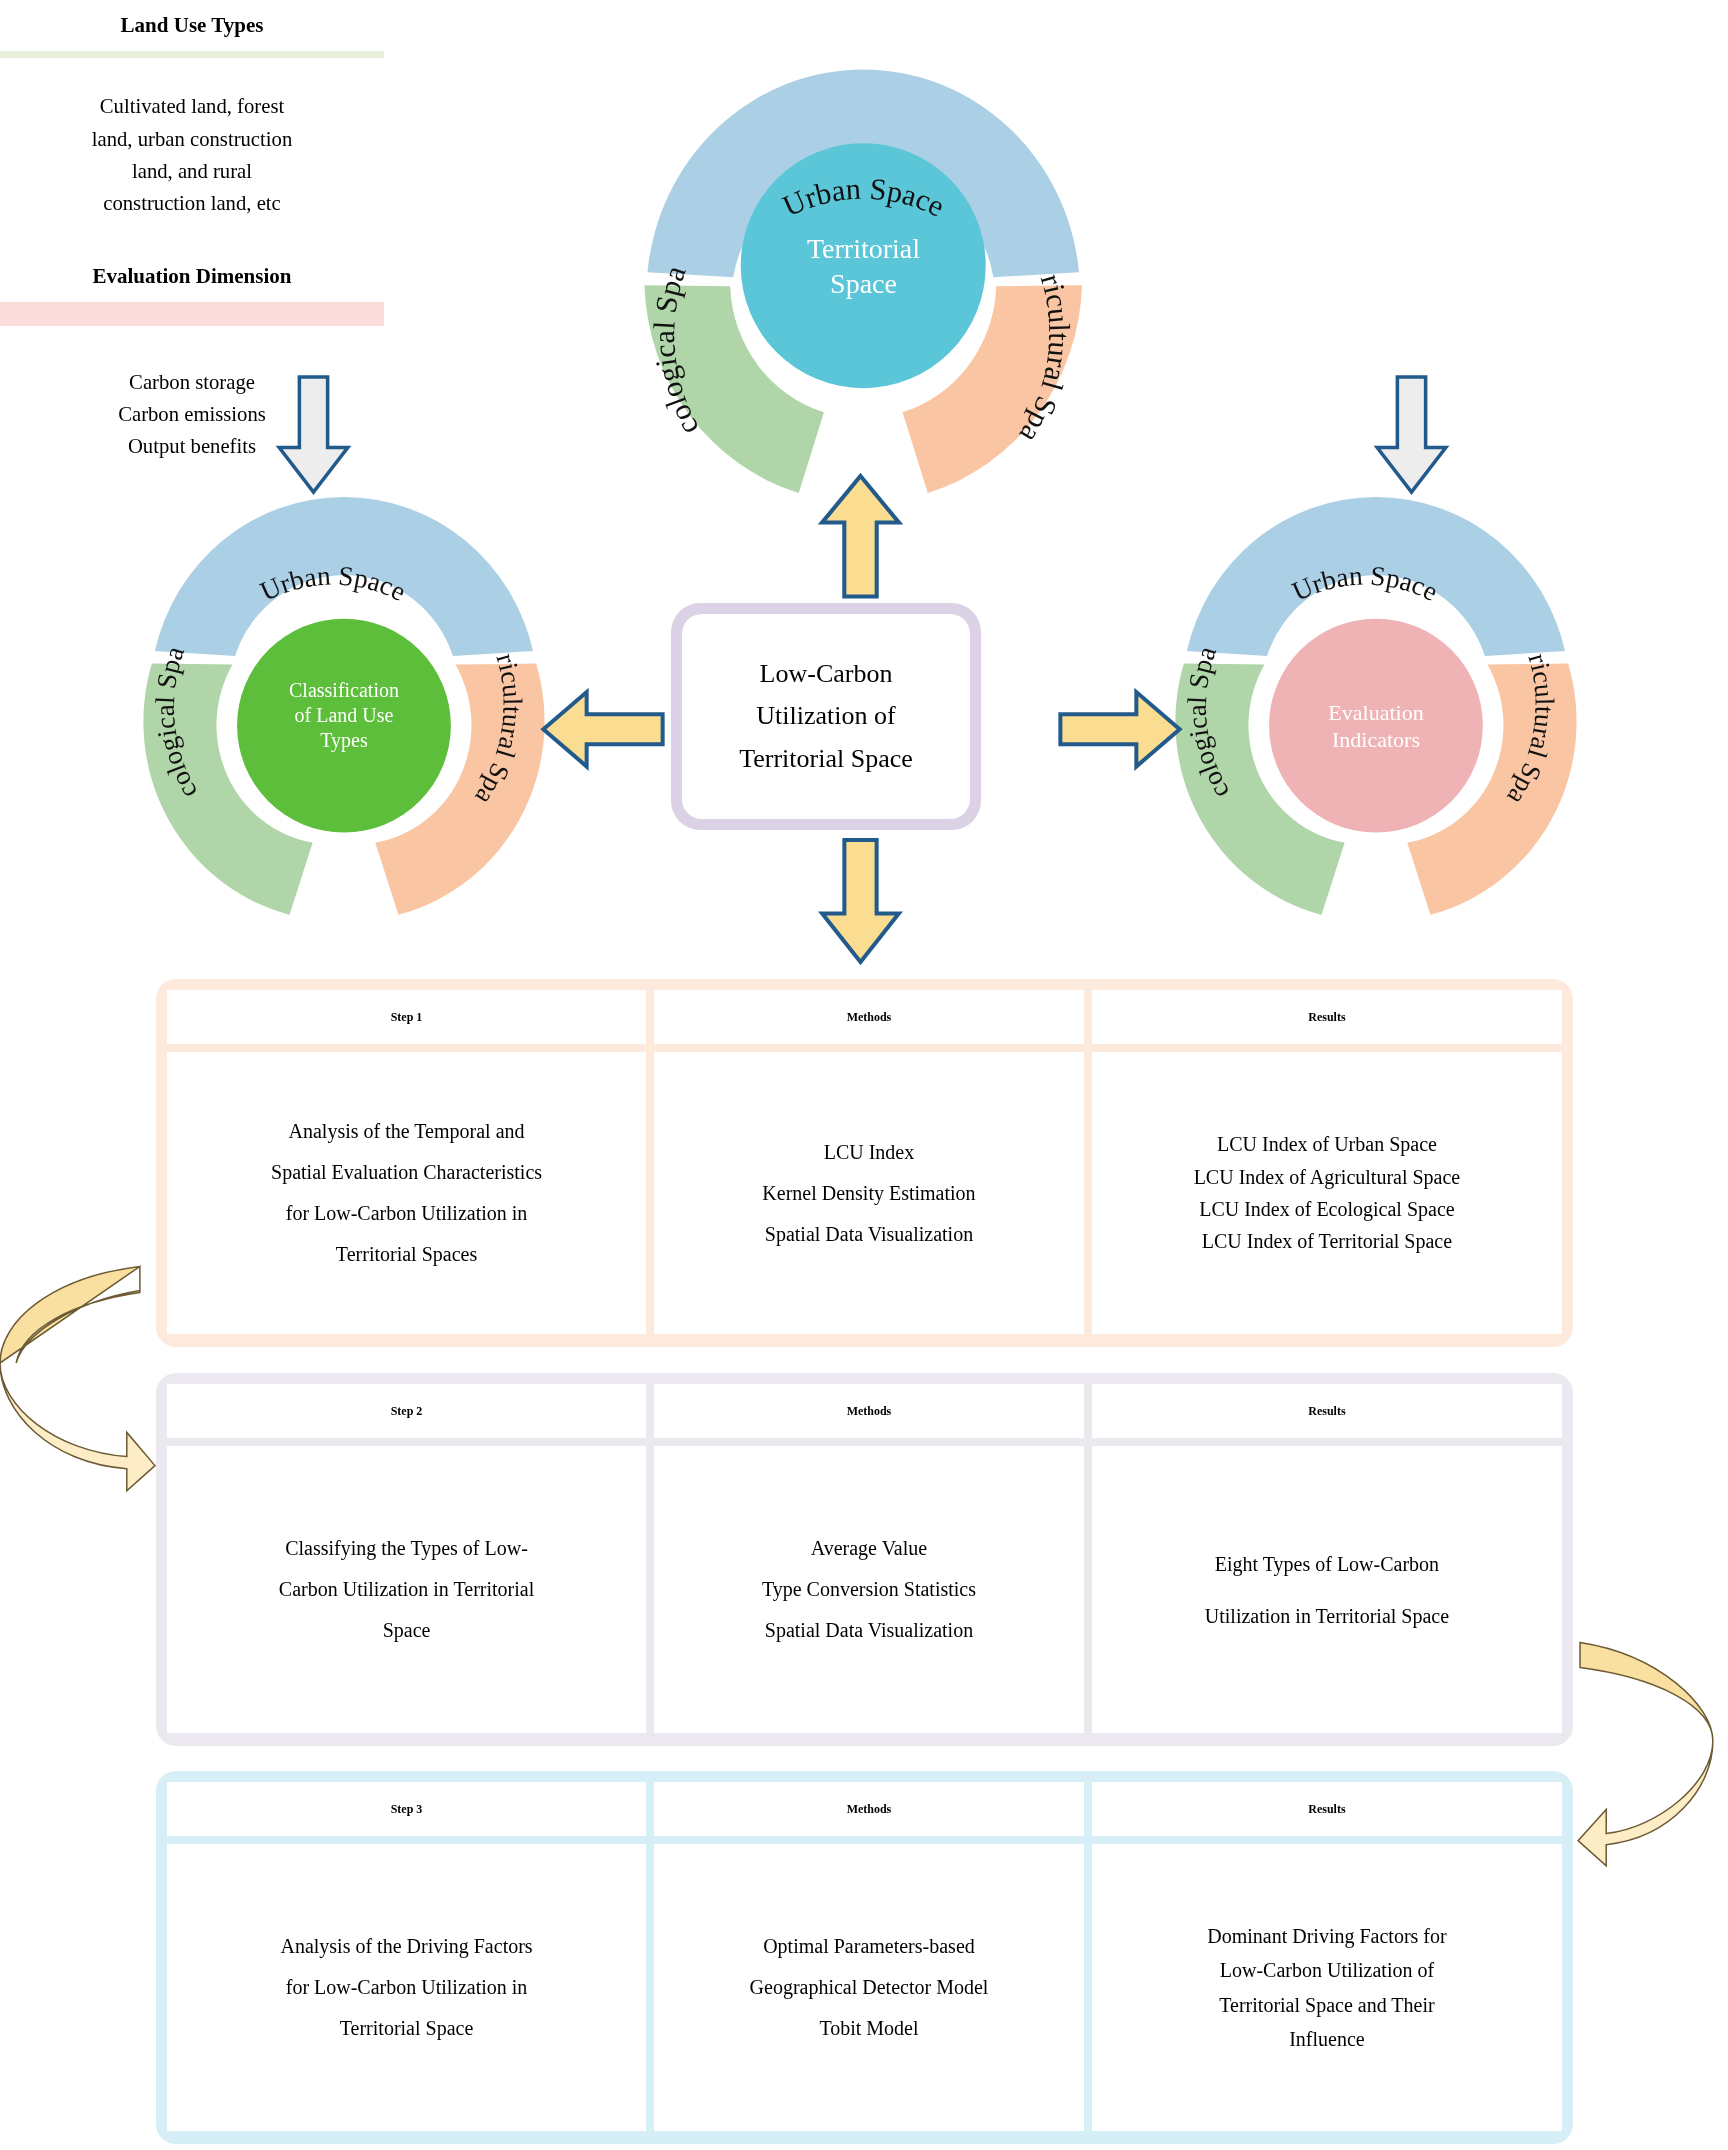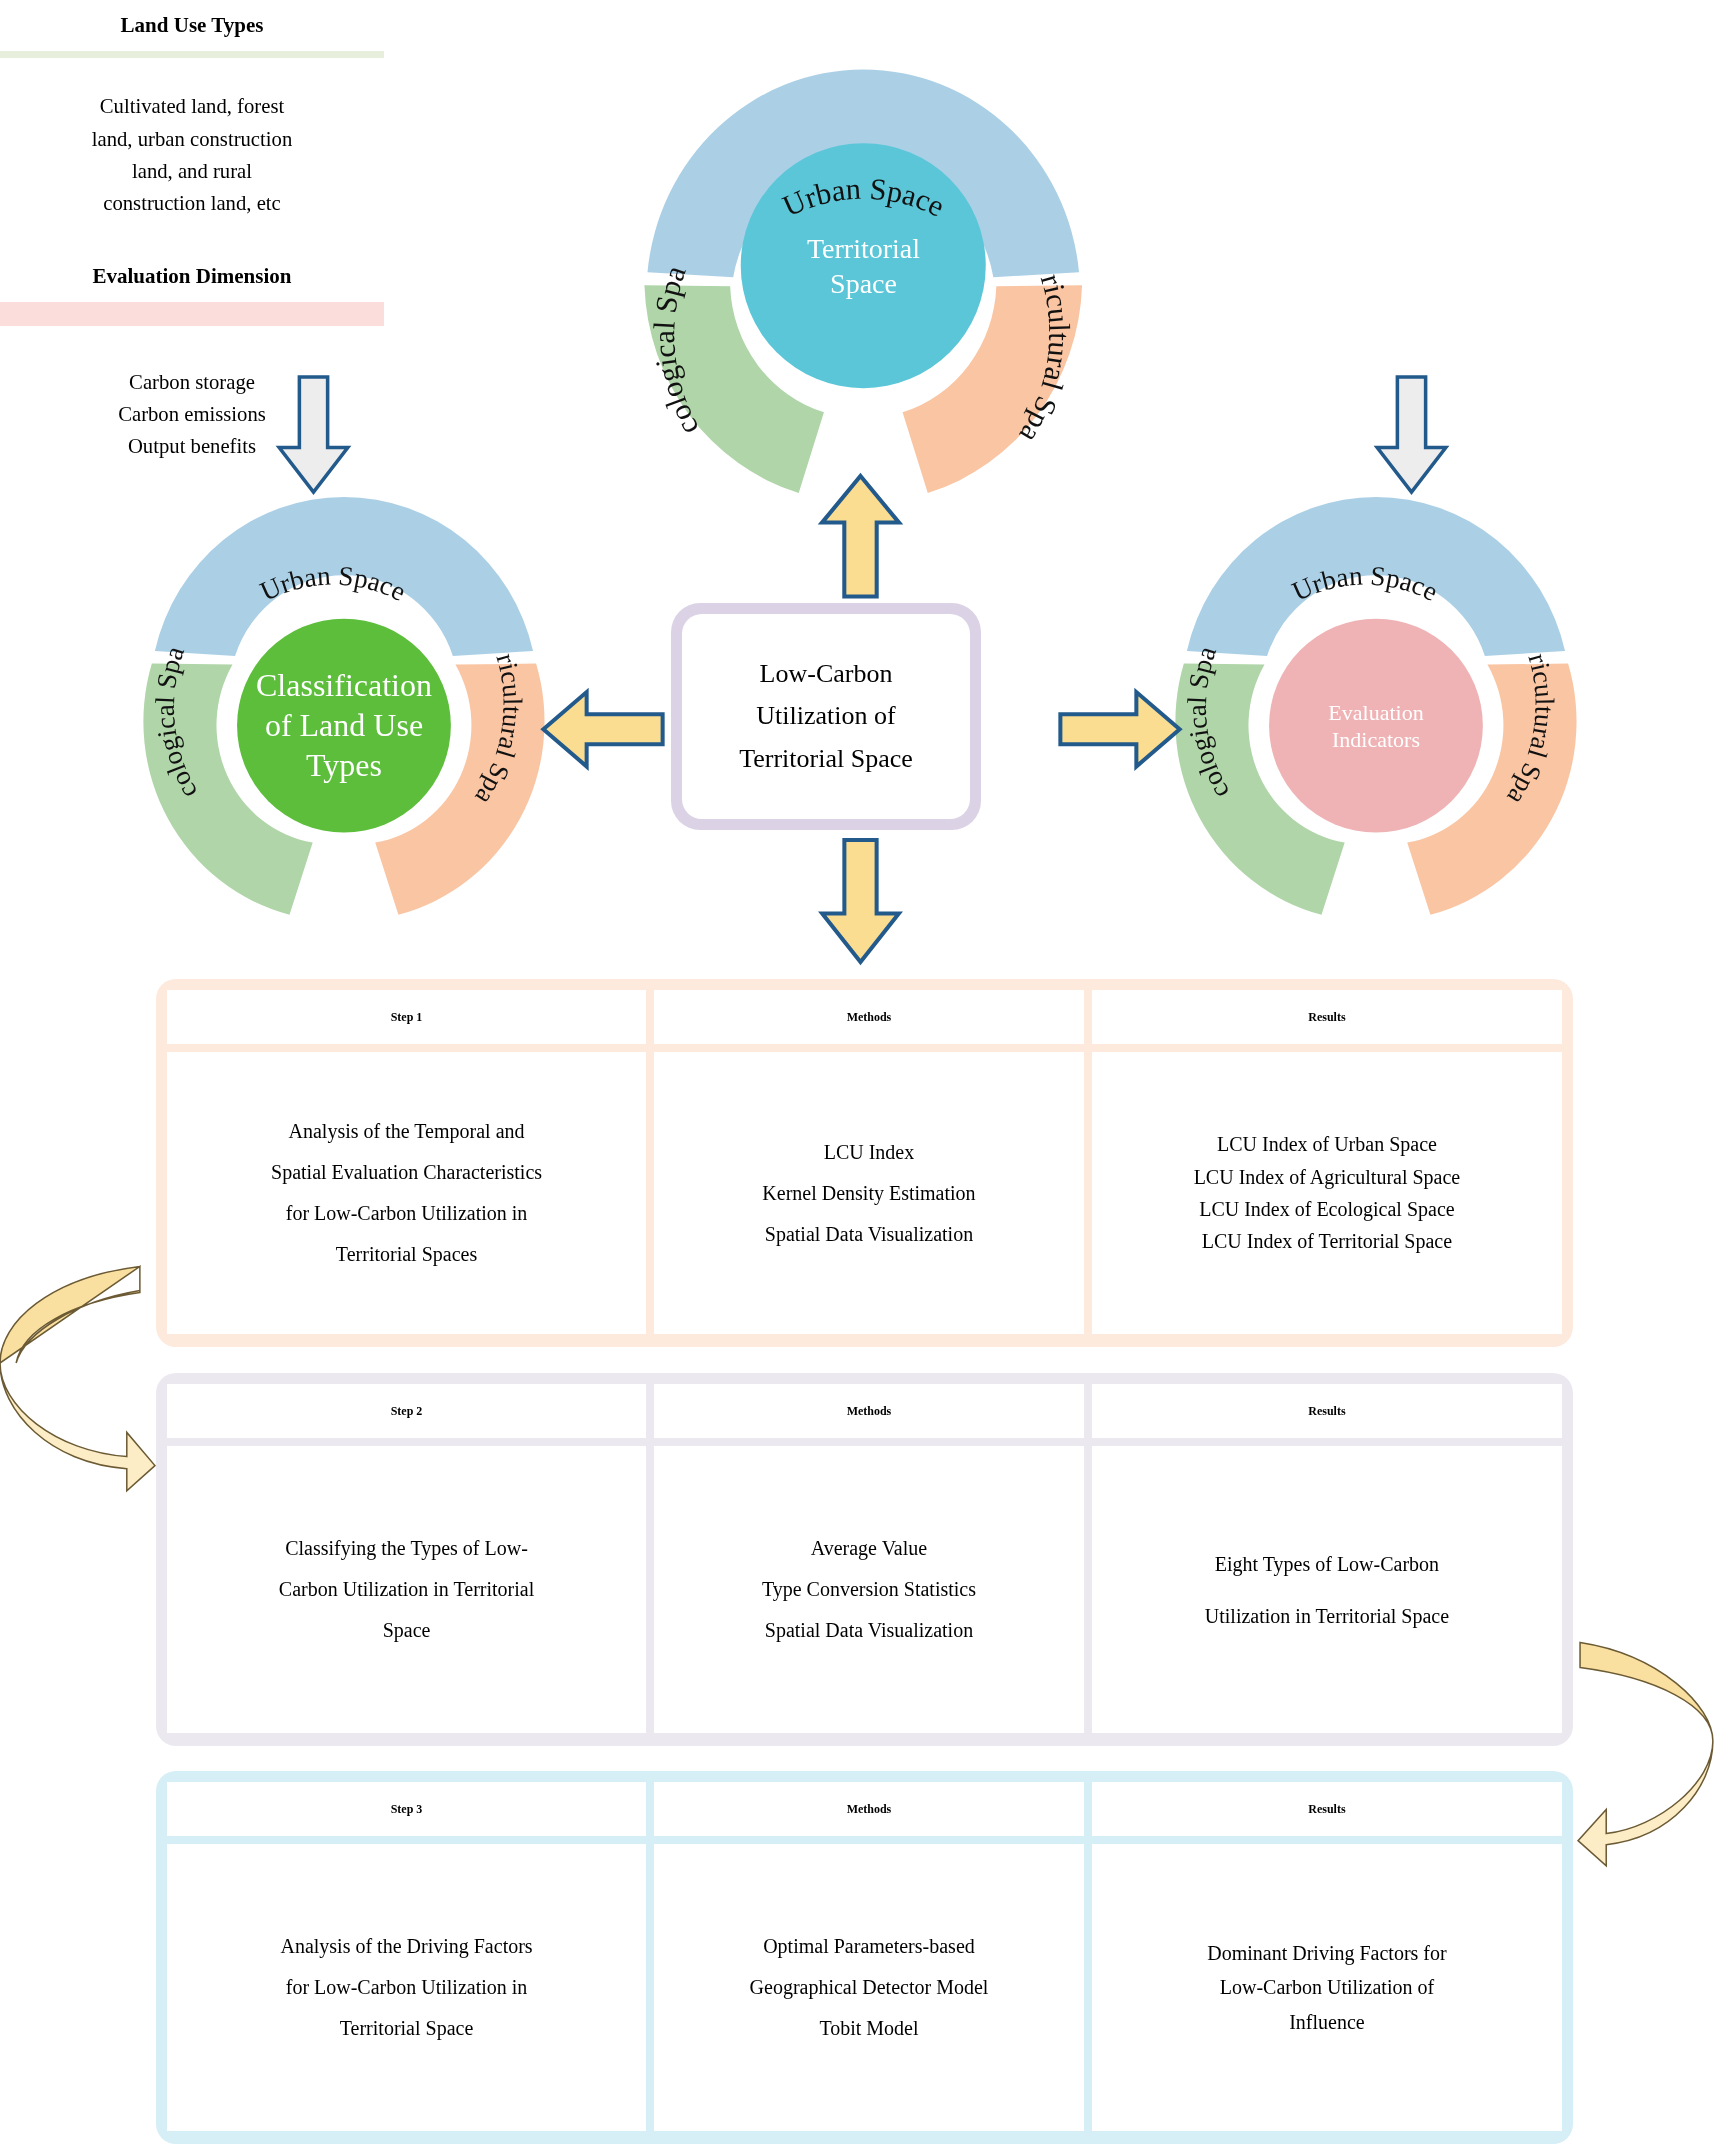--- a/index.html
+++ b/index.html
@@ -192,21 +192,21 @@
     <text font-family="Liberation Serif, serif" font-size="54" fill="#111">
       <textPath href="#arcUrbanL" startOffset="50%" text-anchor="middle">Urban Space</textPath>
     </text>
     <text font-family="Liberation Serif, serif" font-size="54" fill="#111">
       <textPath href="#arcEcoL" startOffset="50%" text-anchor="middle">Ecological Space</textPath>
     </text>
     <text font-family="Liberation Serif, serif" font-size="54" fill="#111">
       <textPath href="#arcAgriL" startOffset="50%" text-anchor="middle">Agricultural Space</textPath>
     </text>
   </svg>
-  <div class="ctr-label" style="left:125px;top:116px;width:214px;height:214px;font-size:32px;">
+  <div class="ctr-label" style="left:125px;top:106px;width:214px;height:214px;font-size:20px;">
     <div>
       <span>Classification</span>
       <span>of Land Use</span>
       <span>Types</span>
     </div>
   </div>
 </div>
 
 <div class="donut" style="left:1144px;top:502px;width:474px;height:419px;">
   <svg width="474" height="419" viewBox="0 0 940 830">
@@ -357,17 +357,18 @@
     <span class="stack">
       <span class="ln">Optimal Parameters-based</span>
       <span class="ln">Geographical Detector  Model</span>
       <span class="ln">Tobit Model</span>
     </span>
   </div>
   <div class="cell bcell">
     <span class="stack" style="line-height:1.72">
       <span class="ln">Dominant Driving Factors for</span>
       <span class="ln">Low-Carbon Utilization of</span>
+      <span class="ln">Territorial Space and Their</span>
       <span class="ln">Influence</span>
     </span>
   </div>
 </div>
 
 
 </body></html>

